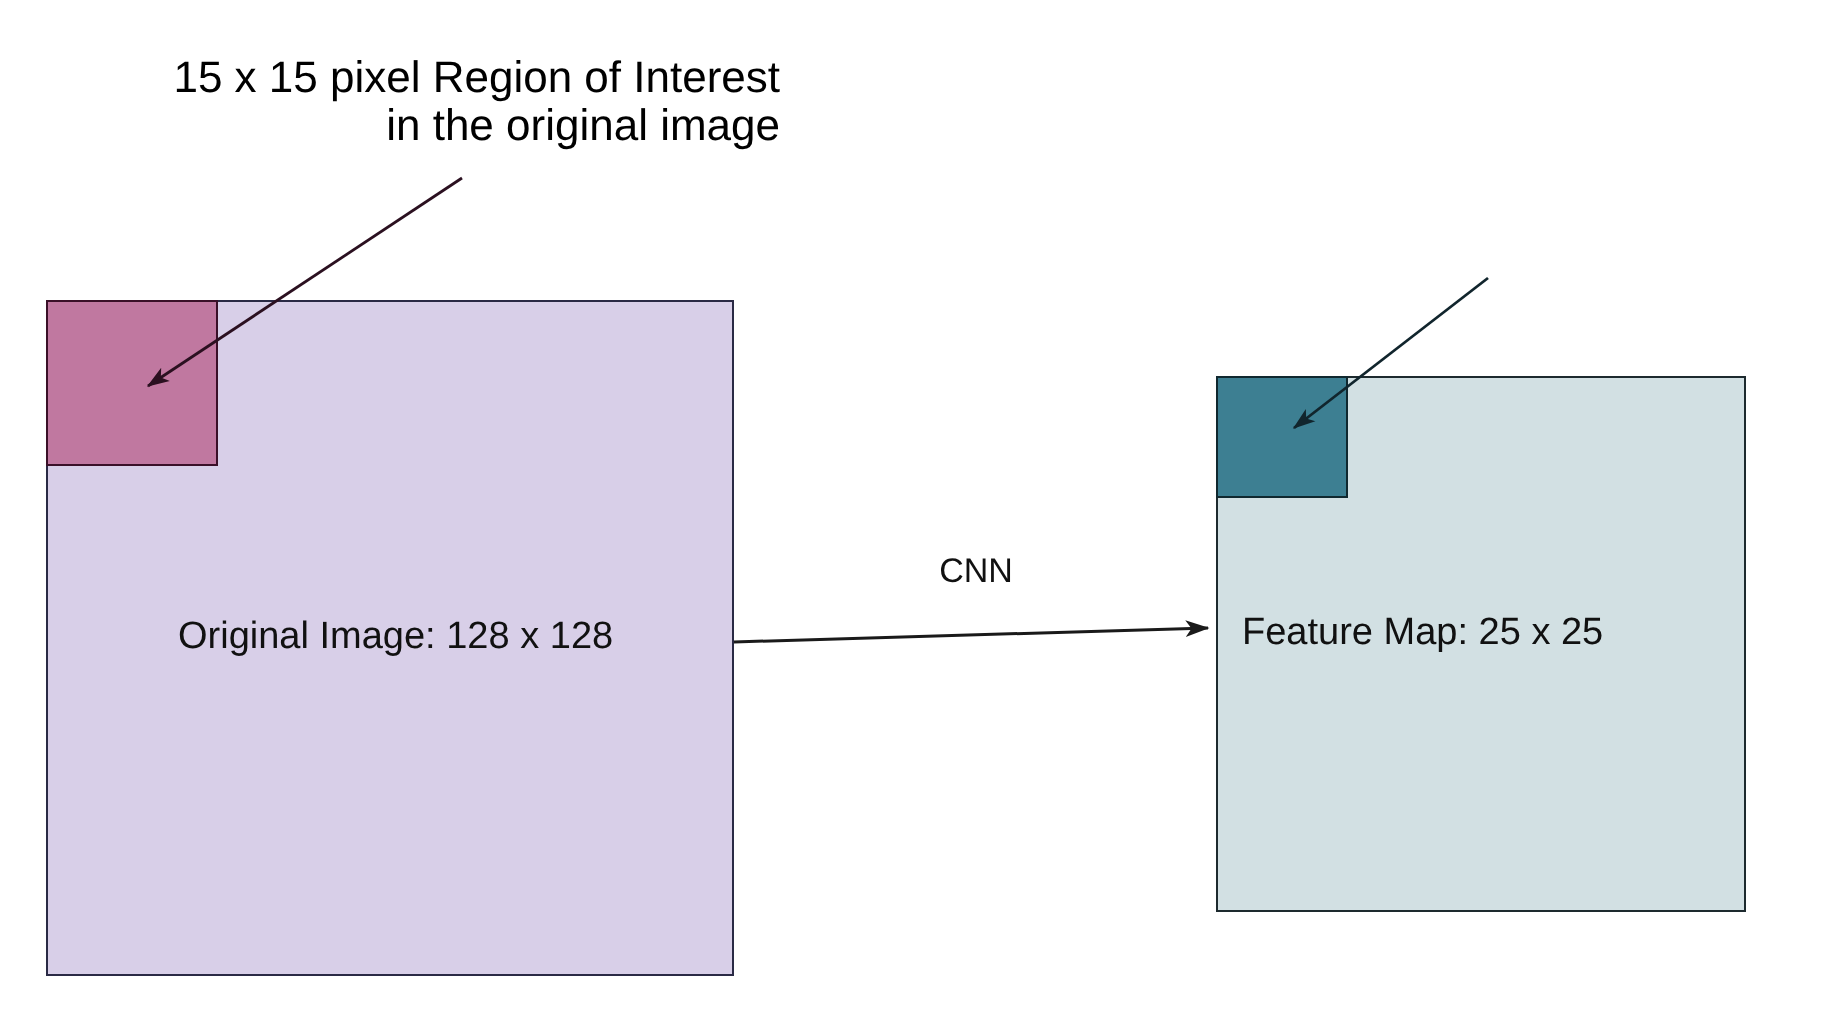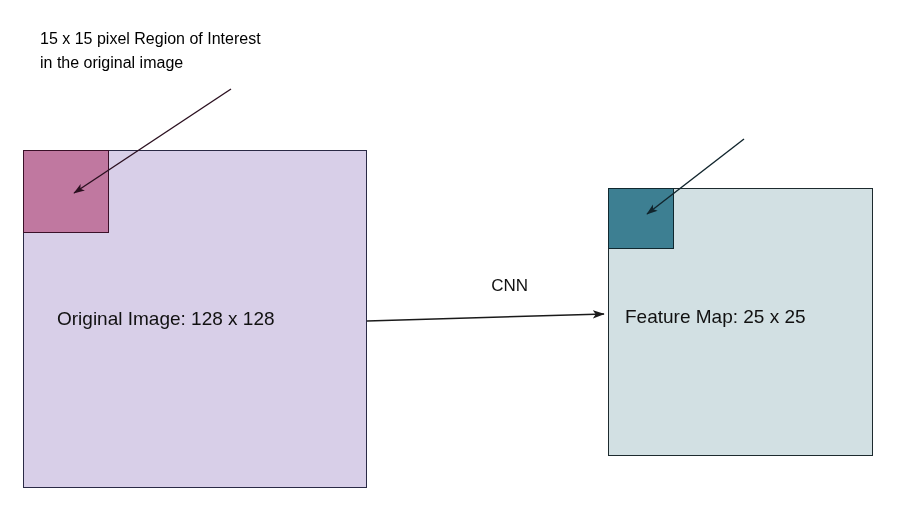--- a/index.html
+++ b/index.html
@@ -11,23 +11,23 @@
     position: relative;
     width: 912px;
     height: 515px;
     background: #ffffff;
     overflow: hidden;
     font-family: "Liberation Sans", sans-serif;
   }
   .label {
     position: absolute;
     color: #000000;
-    font-size: 16px;
+    font-size: 22px;
     line-height: 24px;
-    text-align: left;
+    text-align: right;
     white-space: pre-line;
     font-family: "Liberation Sans", sans-serif;
   }
   .box {
     position: absolute;
     box-sizing: border-box;
   }
   #original-image-box {
     left: 23px;
     top: 150px;
@@ -59,46 +59,47 @@
     height: 61px;
     background: #3d7f92;
     border: 1px solid #10282f;
   }
   .box-caption {
     position: absolute;
     color: #111111;
     font-size: 19px;
     font-family: "Liberation Sans", sans-serif;
     white-space: nowrap;
+    margin-left: 32px;
   }
   #original-image-caption {
     left: 57px;
     top: 308px;
   }
   #feature-map-caption {
-    left: 625px;
+    left: 589px;
     top: 306px;
   }
   #roi-label {
     left: 40px;
     top: 27px;
     width: 350px;
   }
   #feature-region-label {
     left: 600px;
     top: 68px;
     width: 300px;
   }
   #cnn-label {
     position: absolute;
     left: 448px;
     top: 276px;
     width: 80px;
     font-size: 17px;
-    text-align: right;
+    text-align: center;
     color: #111111;
     font-family: "Liberation Sans", sans-serif;
   }
   svg.overlay {
     position: absolute;
     left: 0;
     top: 0;
     width: 912px;
     height: 515px;
     pointer-events: none;

